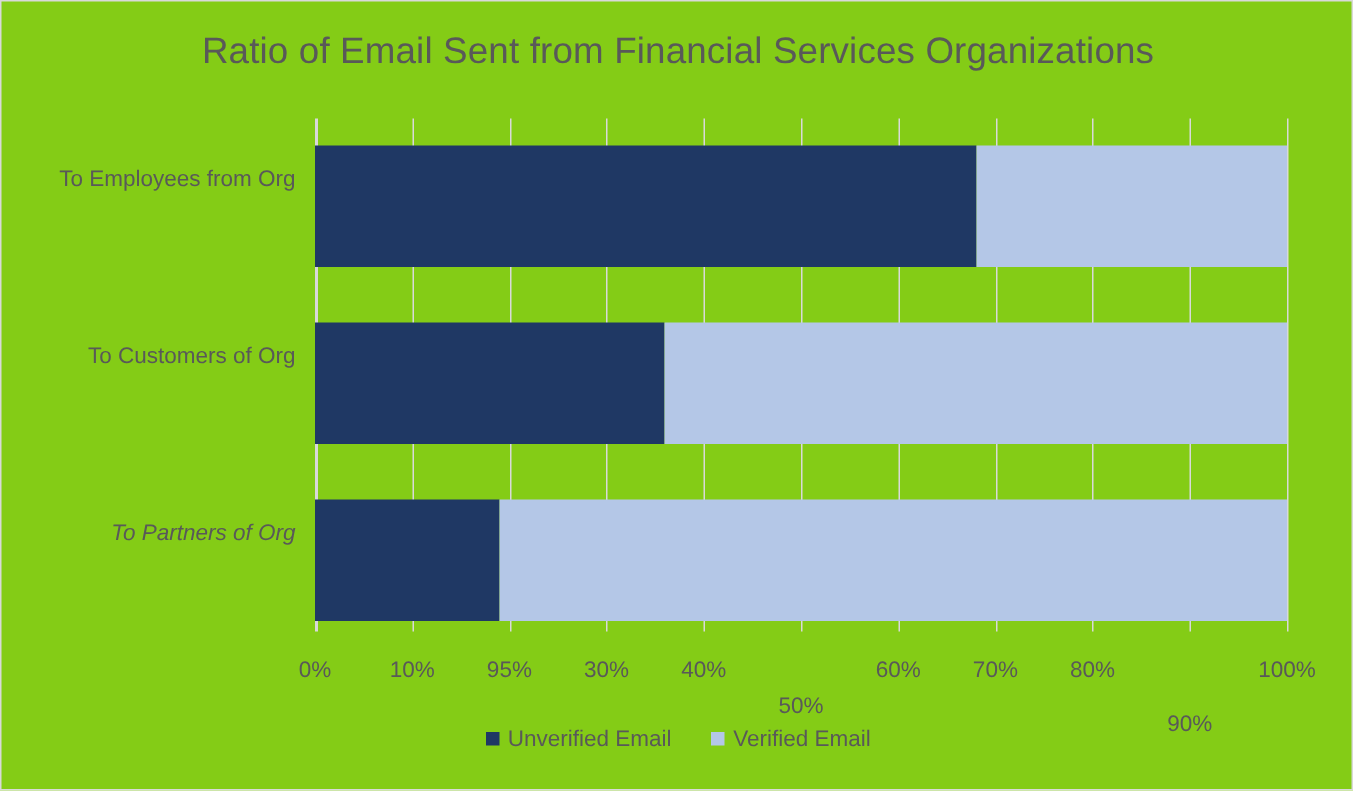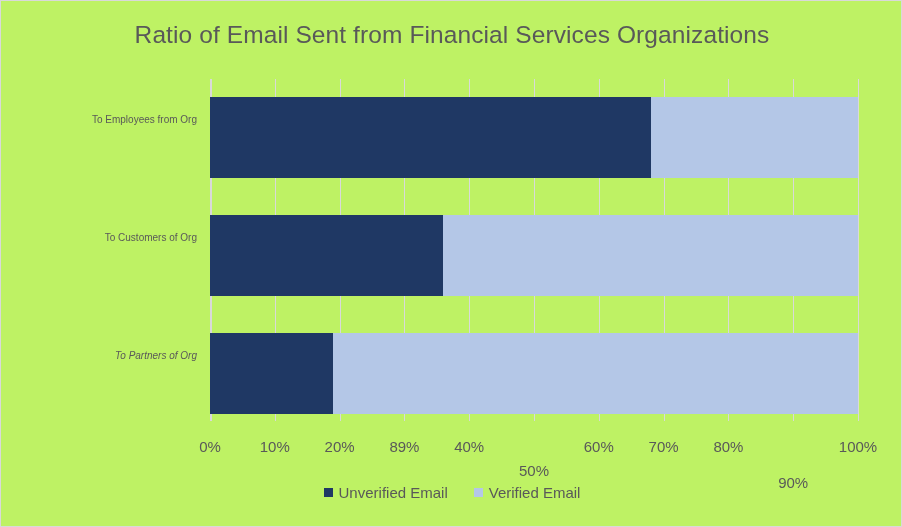--- a/index.html
+++ b/index.html
@@ -8,21 +8,21 @@
     background: #ffffff;
   }
   body {
     font-family: "Liberation Sans", sans-serif;
   }
   #chart-card {
     position: relative;
     width: 902px;
     height: 527px;
     box-sizing: border-box;
-    background: #bef264;
+    background: #84cc16;
     border: 1px solid #d9d9d9;
     overflow: hidden;
   }
   #chart-title {
     position: absolute;
     left: 0;
     top: 20px;
     width: 902px;
     text-align: center;
     font-size: 24.5px;
@@ -63,21 +63,21 @@
     top: 0;
     height: 100%;
   }
   .seg-unverified { left: 0; background: #1F3864; }
   .seg-verified  { background: #B4C7E7; }
 
   
   .cat-label {
     position: absolute;
     right: 905px;           
-    font-size: 10px;
+    font-size: 15px;
     color: #595959;
     white-space: nowrap;
   }
   #cat-labels {
     position: absolute;
     left: 0;
     top: 78px;
     width: 196px;
     height: 342px;
   }
@@ -172,22 +172,22 @@
       <div class="bar-row" style="top: 254px; height: 81px;">
         <div class="seg seg-unverified" title="To Partners of Org — Unverified Email: 19%" style="left: 0px; width: 123.12px; background: rgb(31, 56, 100);"></div>
         <div class="seg seg-verified" title="To Partners of Org — Verified Email: 81%" style="left: 123.12px; width: 524.88px; background: rgb(180, 199, 231);"></div>
       </div>
     </div>
 
   <div id="xticks">
 
   <div class="tick" style="left: 0px;">0%</div>
       <div class="tick" style="left: 64.8px;">10%</div>
-      <div class="tick" style="left: 129.6px;">20%</div>
-      <div class="tick" style="left: 194.4px;">89%</div>
+      <div class="tick" style="left: 129.6px;">95%</div>
+      <div class="tick" style="left: 194.4px;">30%</div>
       <div class="tick" style="left: 259.2px;">40%</div>
       <div class="tick" style="left: 324px; margin-top: 24px;">50%</div>
       <div class="tick" style="left: 388.8px;">60%</div>
       <div class="tick" style="left: 453.6px;">70%</div>
       <div class="tick" style="left: 518.4px;">80%</div>
       <div class="tick" style="left: 583.2px; margin-top: 36px;">90%</div>
       <div class="tick" style="left: 648px;">100%</div>
     </div>
 
   <div id="legend">

